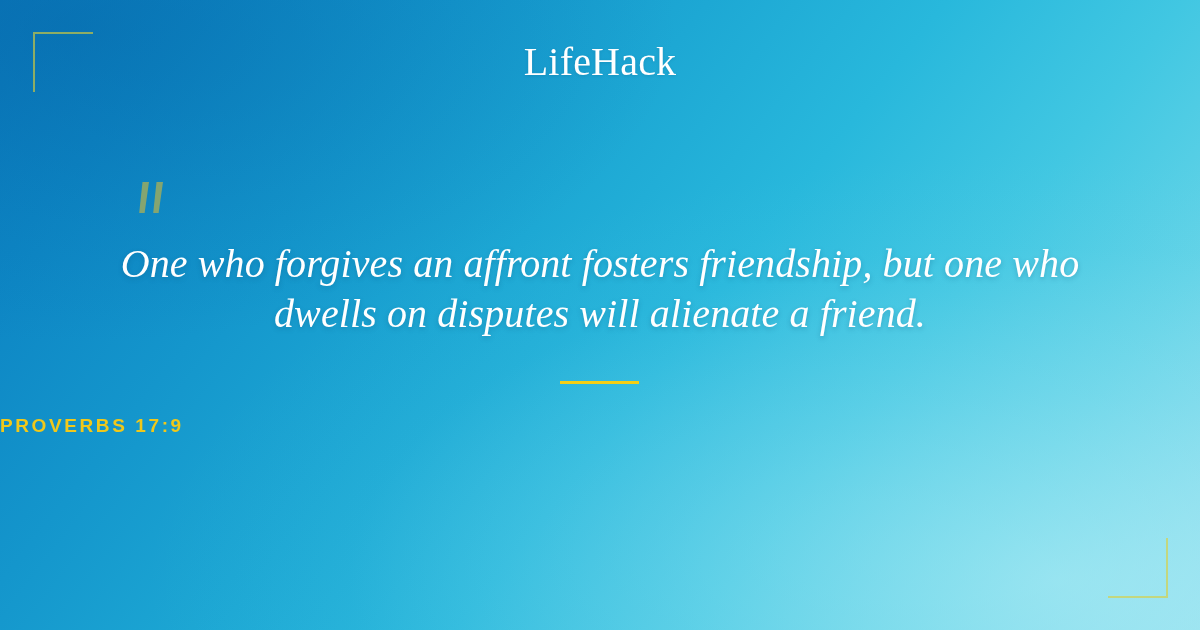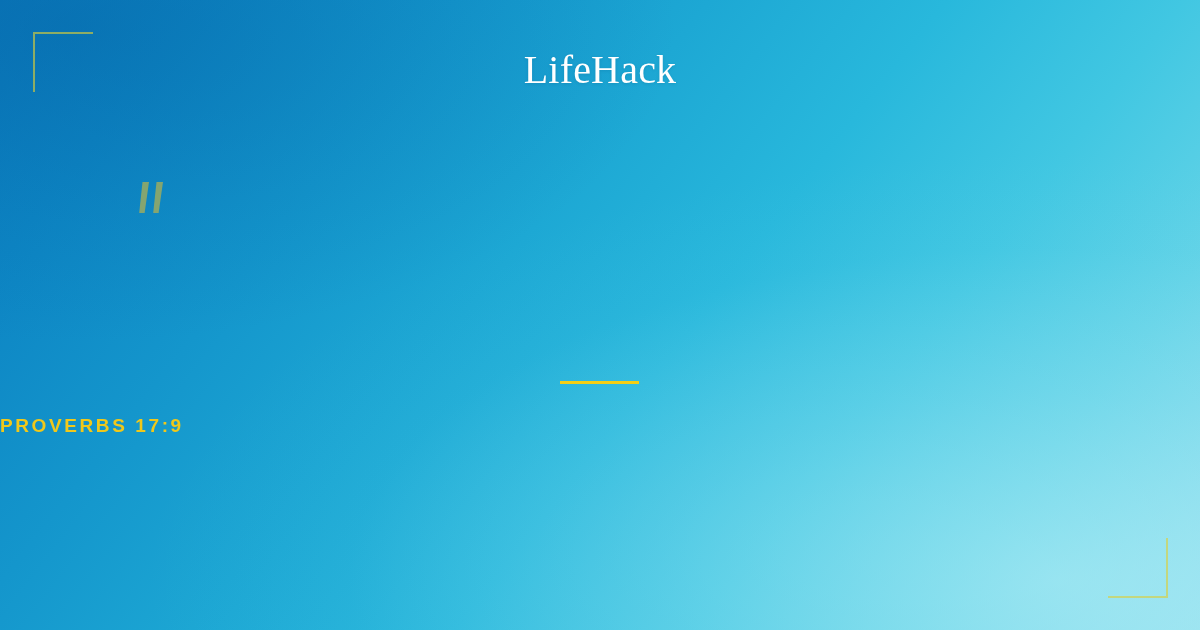--- a/index.html
+++ b/index.html
@@ -65,21 +65,21 @@
   #bracket-br {
     left: 1108px;
     top: 538px;
     border-bottom: 2px solid rgba(197,214,120,0.95);
     border-right: 2px solid rgba(197,214,120,0.95);
   }
 
   
   #logo {
     position: absolute;
-    top: 48px;
+    top: 40px;
     left: 0;
     width: 1200px;
     text-align: center;
     color: #ffffff;
     font-family: "Liberation Serif", "DejaVu Serif", serif;
     font-size: 40px;
     line-height: 44px;
     letter-spacing: 0.2px;
     font-weight: 400;
     text-shadow: 0 1px 3px rgba(8,70,110,0.18);
@@ -154,18 +154,21 @@
 
   <div id="quote-mark">
     <svg width="60" height="70" viewBox="0 0 60 70" xmlns="http://www.w3.org/2000/svg" aria-hidden="true">
       <g fill="#8fa86a" opacity="0.92">
         <path d="M16.5 30 L23.0 30 L18.6 61 L13.2 61 Z"></path>
         <path d="M30.5 30 L37.0 30 L32.6 61 L27.2 61 Z"></path>
       </g>
     </svg>
   </div>
 
+  <div id="quote-block">
+    <p id="quote-text">One who forgives an affront fosters friendship, but one who dwells on disputes will alienate a friend.</p>
+  </div>
 
   <div id="divider"></div>
 
   <div id="attribution">PROVERBS 17:9</div>
 
 </div>
 
 </body></html>

